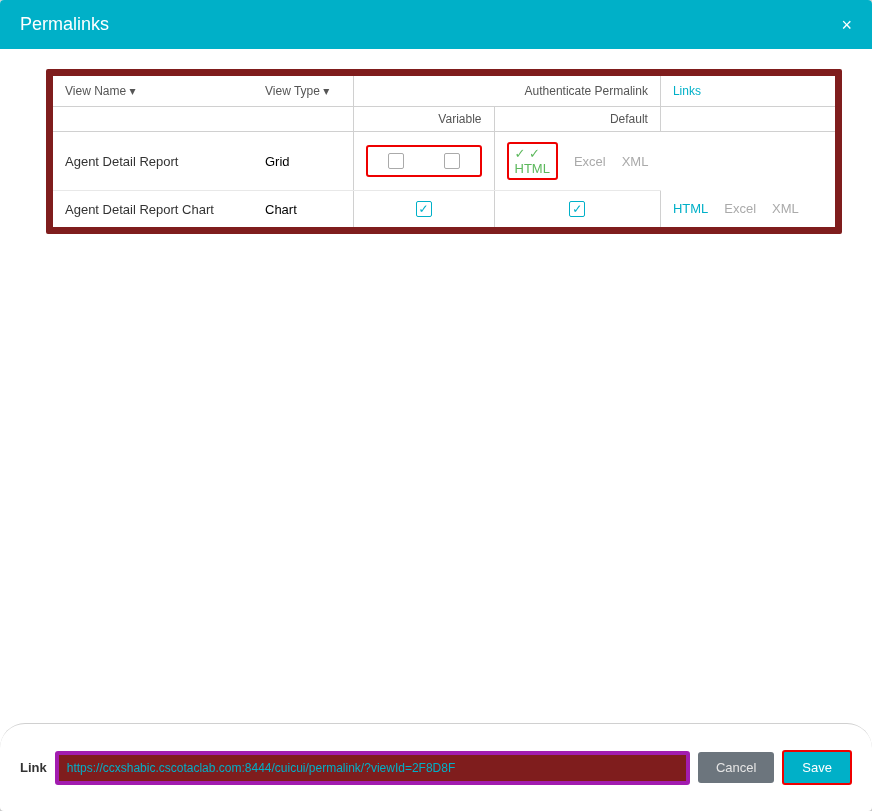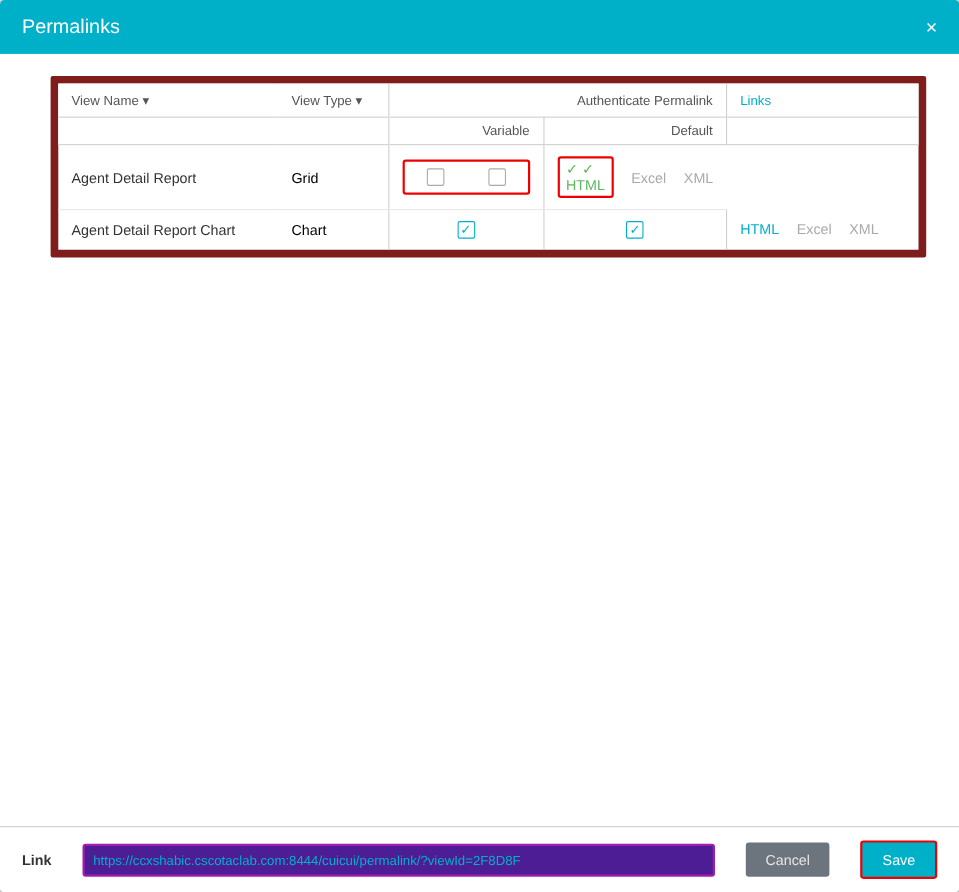--- a/index.html
+++ b/index.html
@@ -153,41 +153,42 @@
 
     
     .auth-col-group {
       border-left: 1px solid #d0d0d0;
       border-right: 1px solid #d0d0d0;
     }
 
     
     .dialog-footer {
       border-top: 1px solid #d0d0d0;
-      padding: 12px 20px;
-      display: flex;
-      align-items: center;
-      gap: 28px;
+      padding: 26px 20px;
+      display: flex;
+      align-items: center;
+      gap: 8px;
       flex-shrink: 0;
       background: #fff;
+      border-radius: 25px;
     }
     .footer-link-label {
       color: #333;
       font-weight: bold;
       white-space: nowrap;
     }
     .footer-link-input {
       flex: 1;
-      border: 2px solid #a21caf;
+      border: 4px solid #a21caf;
       border-radius: 3px;
       padding: 6px 8px;
       font-size: 12px;
       color: #00b0c8;
       outline: none;
-      background: #4c1d95;
+      background: #7f1d1d;
     }
     .btn-cancel {
       background: #6c757d;
       color: #e5e5e5;
       border: none;
       padding: 8px 18px;
       border-radius: 3px;
       cursor: pointer;
       font-size: 13px;
     }

